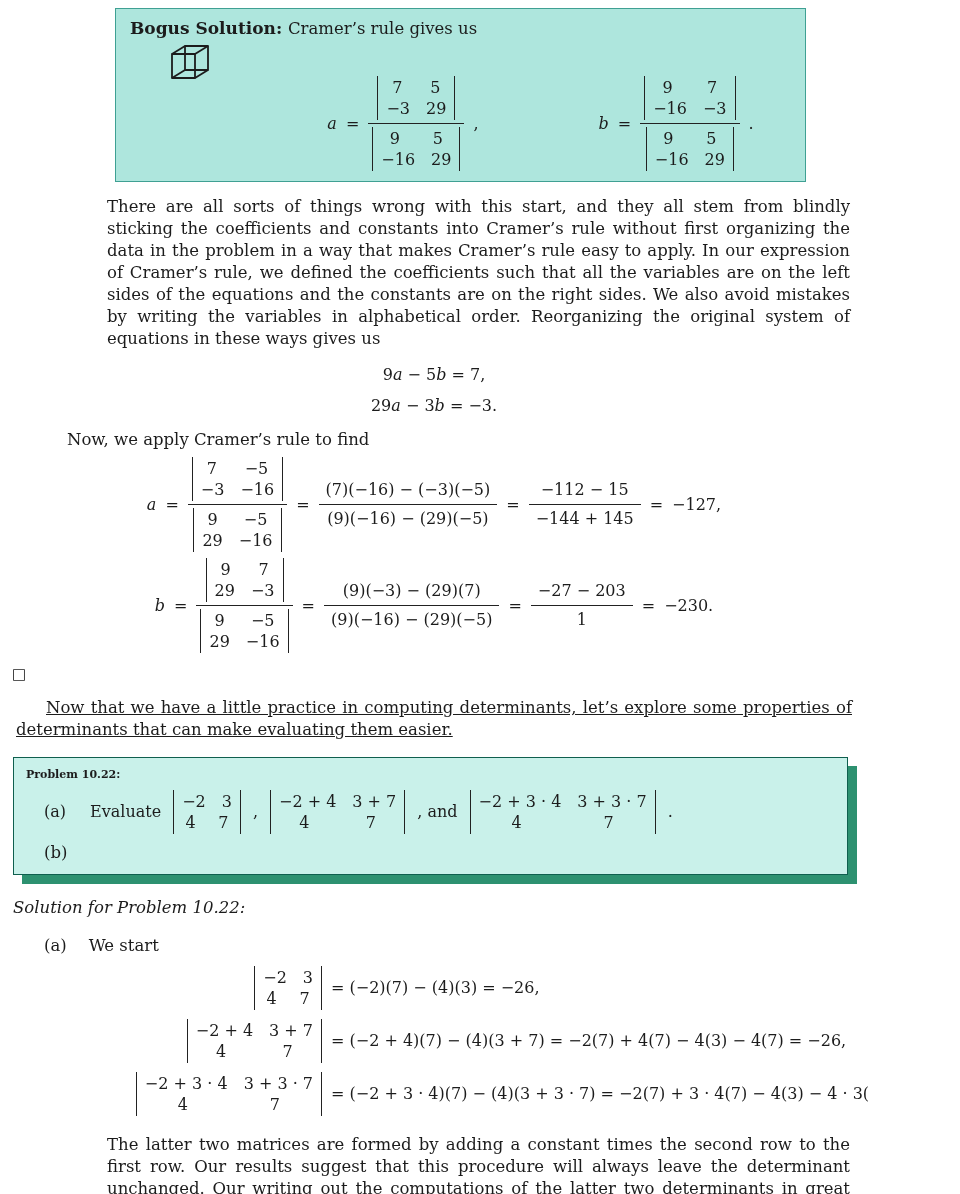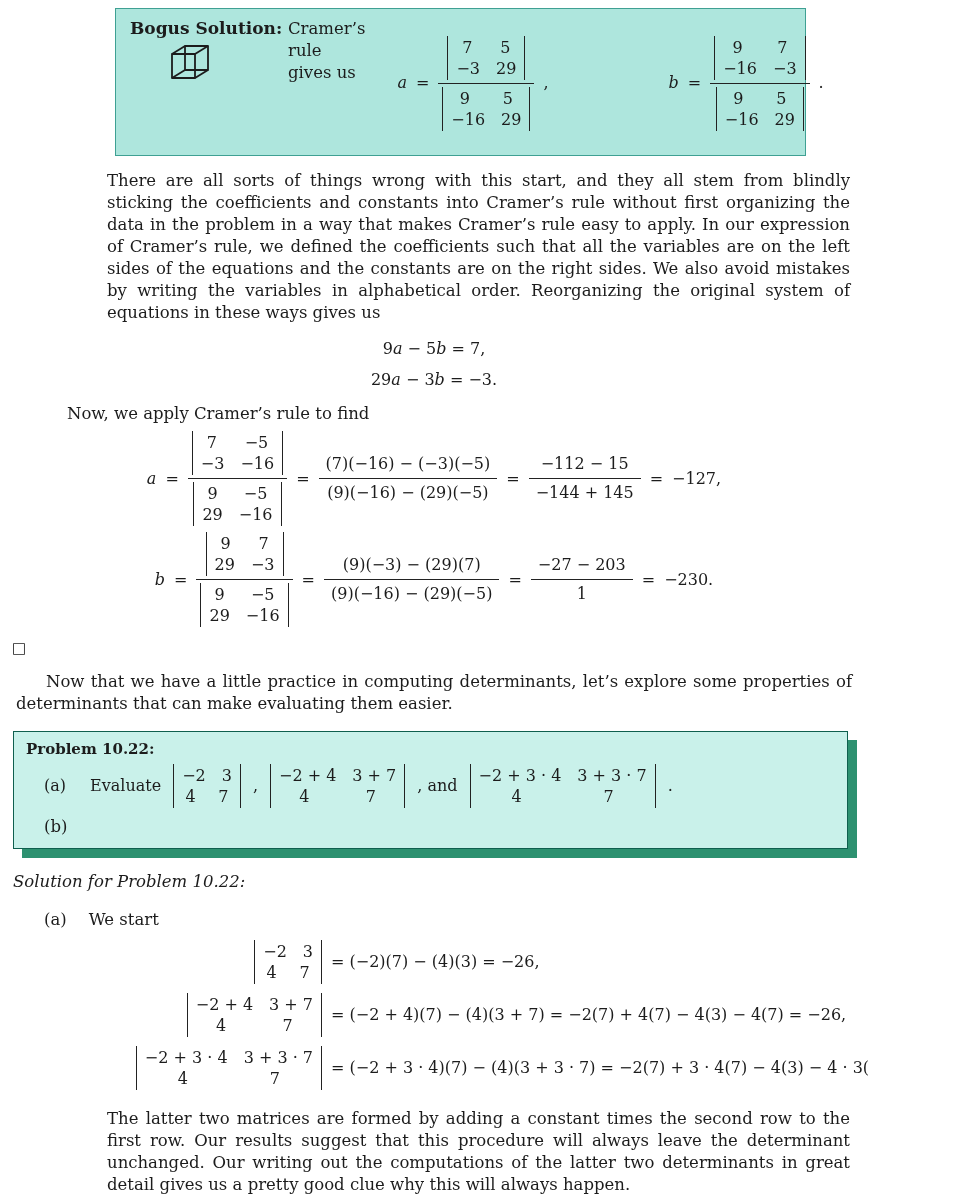--- a/index.html
+++ b/index.html
@@ -15,31 +15,31 @@
   }
   
   .bogus-box{
     margin:0 62px 14px 115px;background:var(--bogus-bg);
     border:1.5px solid var(--bogus-border);
     padding:8px 12px 10px 14px;display:flex;min-height:148px;
   }
   .bogus-left{width:158px;flex:0 0 auto;display:flex;flex-direction:column;}
   .bogus-label{font-weight:bold;font-size:17px;}
   .bogus-icon{margin:4px 0 0 38px;}
-  .bogus-right{flex:1;display:flex;flex-direction:row;gap:32px;}
+  .bogus-right{flex:1;display:flex;flex-direction:column;gap:32px;}
   .bogus-intro{font-size:16.5px;margin-top:1px;}
   .bogus-eqs{display:flex;justify-content:center;gap:120px;margin-top:4px;}
 
   .problem-box{
     margin:16px 20px 0 13px;background:var(--problem-bg);
     border:1.5px solid var(--problem-border);
     box-shadow:9px 9px 0 var(--problem-shadow);
     padding:6px 14px 10px 12px;
   }
-  .problem-title{font-weight:bold;font-size:15px;}
+  .problem-title{font-weight:bold;font-size:11px;}
   .problem-row{display:flex;align-items:center;gap:12px;margin-top:4px;margin-left:18px;}
   .problem-row .plabel{flex:0 0 34px;}
   .problem-row-b{margin-top:8px;}
 
   
   .mi{font-style:italic;}
   .math{font-size:16px;}
   .det{
     display:inline-flex;flex-direction:column;justify-content:center;
     border-left:1.7px solid #222;border-right:1.7px solid #222;
@@ -50,21 +50,21 @@
   .frac{display:inline-flex;flex-direction:column;align-items:stretch;text-align:center;}
   .fnum{display:flex;justify-content:center;padding:0 4px 3px;}
   .fden{display:flex;justify-content:center;padding:3px 4px 0;border-top:1.6px solid #222;}
   .tfrac .fnum{padding:0 7px 3px;text-align:right;}
   .tfrac .fden{padding:3px 7px 0;}
   .eq-row{display:flex;align-items:center;gap:9px;}
   .calc-eq{justify-content:center;margin:6px 0;}
 
   
   .para{margin:0 18px 0 107px;text-align:justify;}
-  .para-flush{margin:14px 16px 0 16px;text-align:justify;text-indent:30px;}
+  .para-flush{margin:14px 16px 0 16px;text-align:justify;text-indent:30px;text-decoration:underline;}
   .sys{display:flex;flex-direction:column;align-items:center;gap:5px;margin:12px 0 10px;line-height:26px;}
   .cramer-intro{margin:10px 0 6px 67px;}
   .end-marker{margin:12px 0 0 12px;font-size:15px;line-height:18px;}
   .sol-heading{margin:22px 0 0 13px;font-style:italic;}
   .sol-a{margin:16px 0 2px 44px;display:flex;gap:22px;}
   .sol-eq{display:flex;align-items:center;margin:9px 0 9px 58px;}
   .sol-det-col{width:264px;display:flex;justify-content:flex-end;margin-right:9px;flex:0 0 auto;}
   .sol-rhs{white-space:nowrap;}
   .closing{margin-top:18px;}
 </style>

